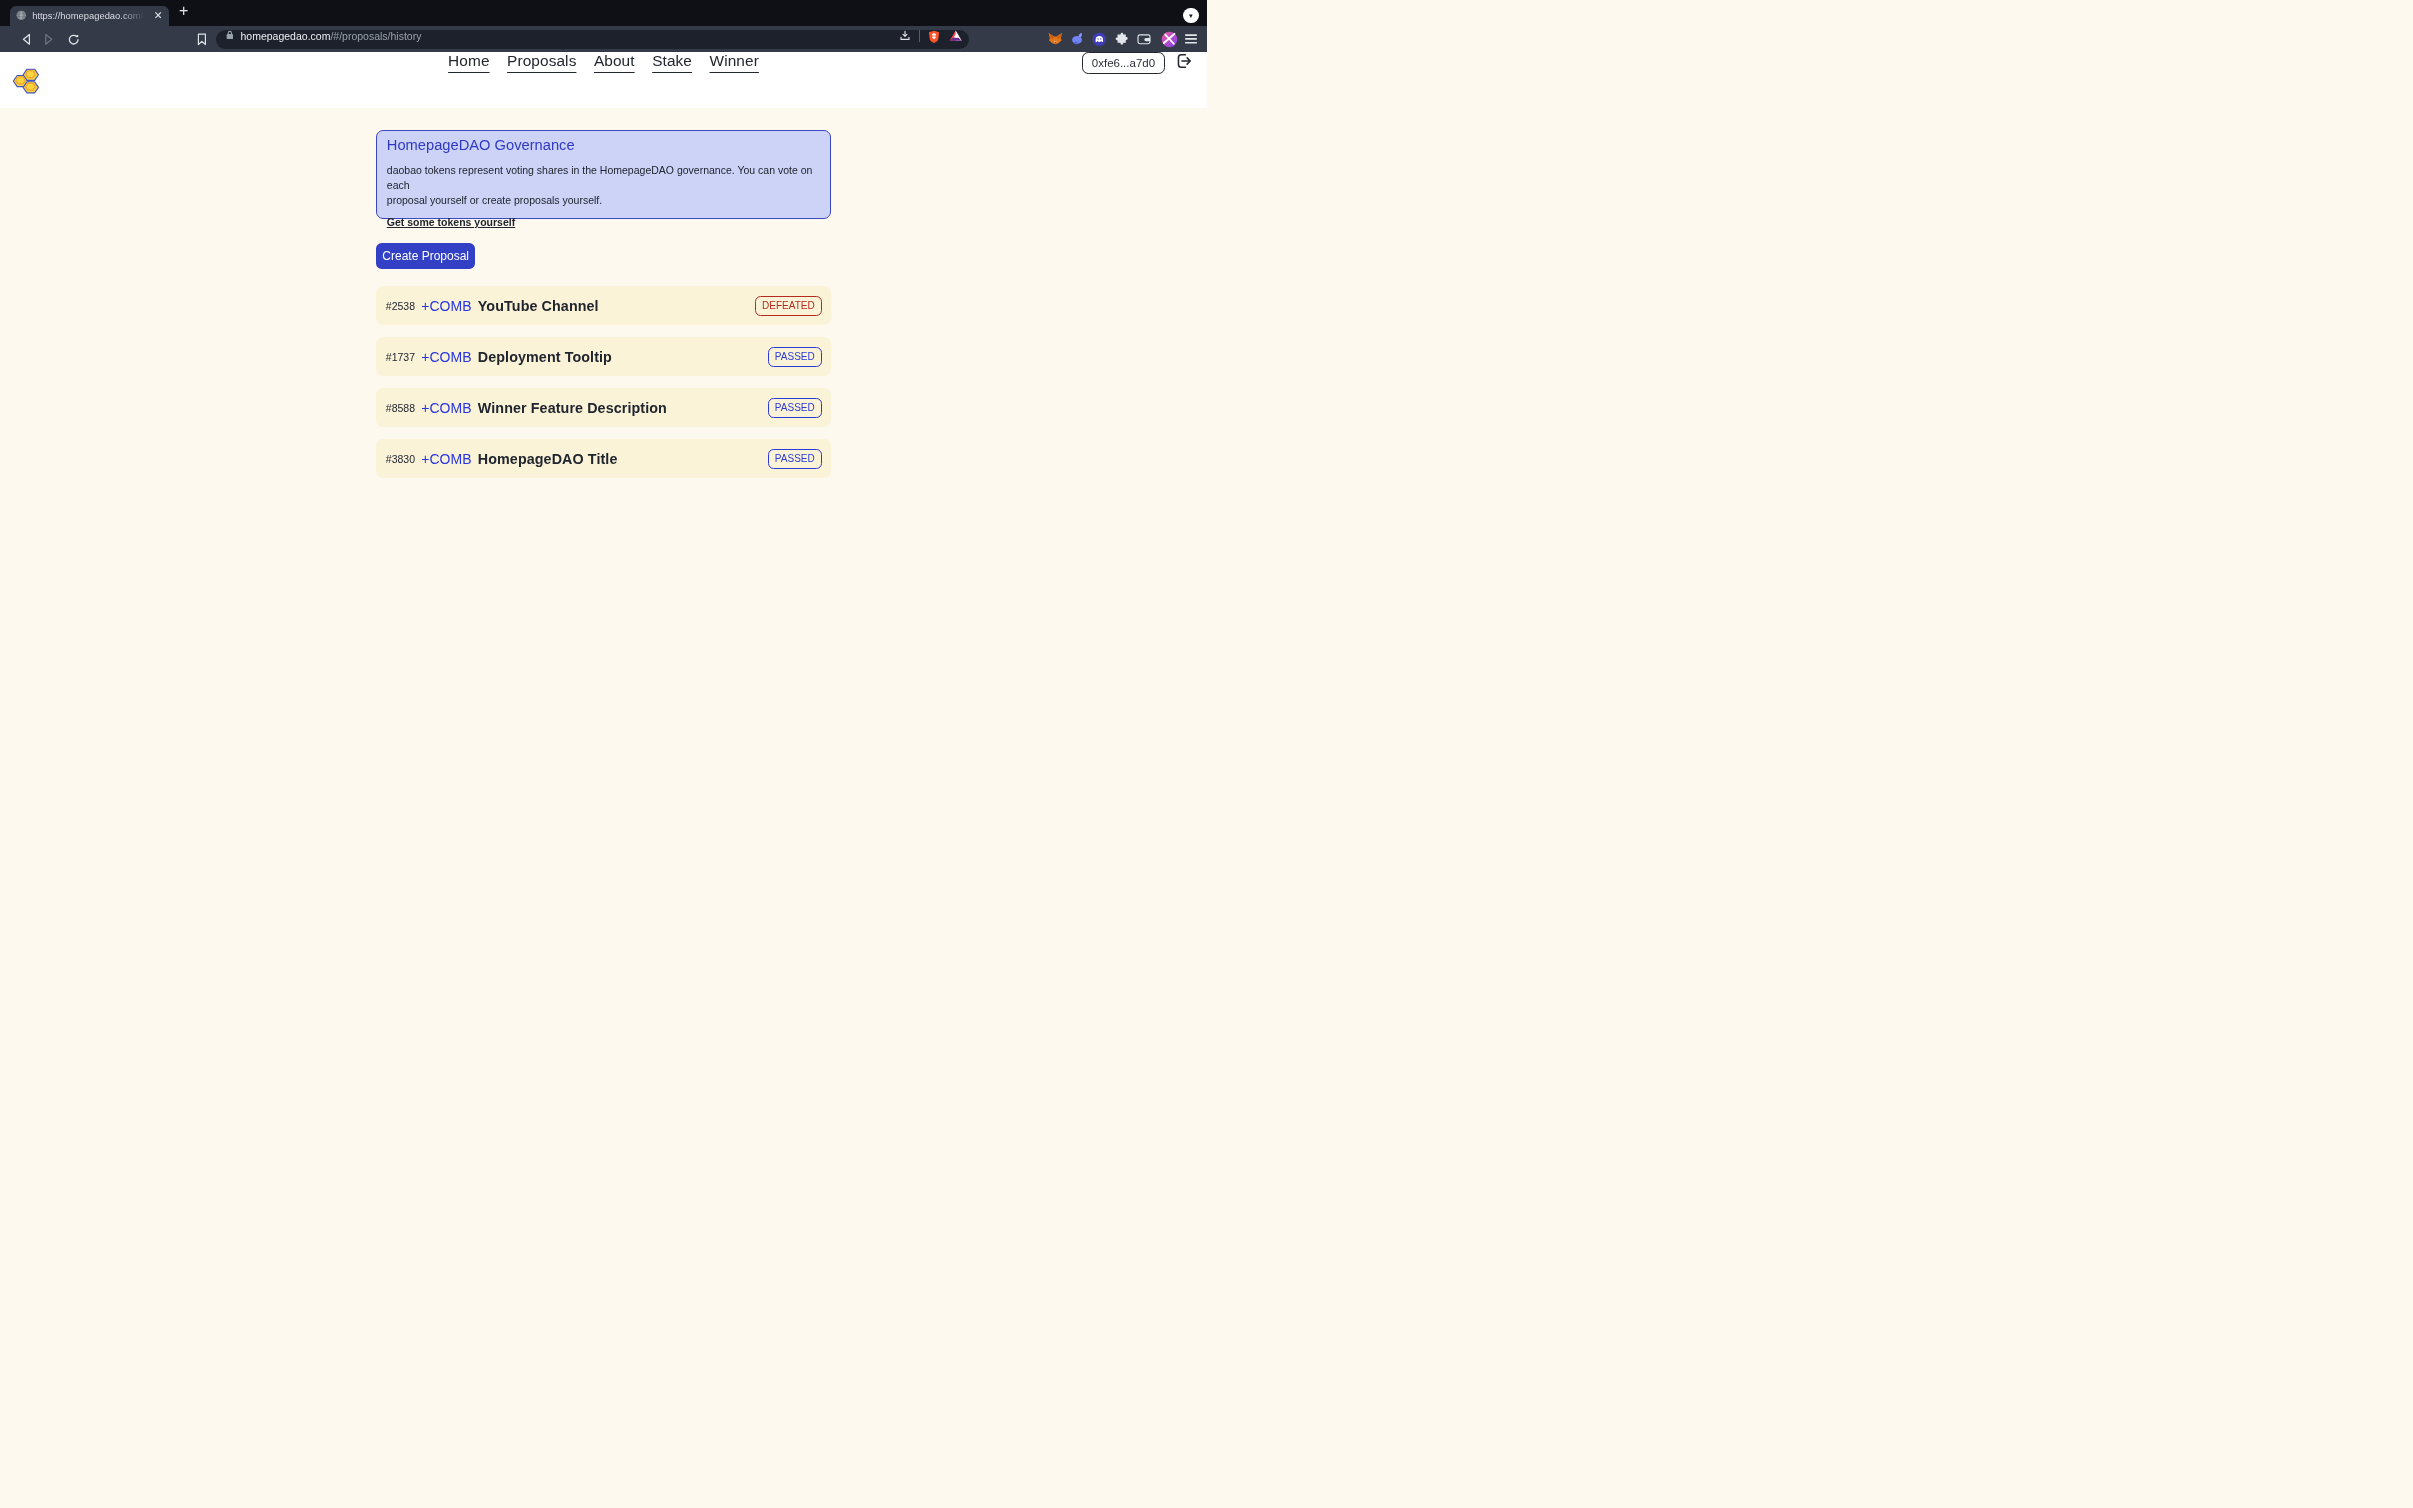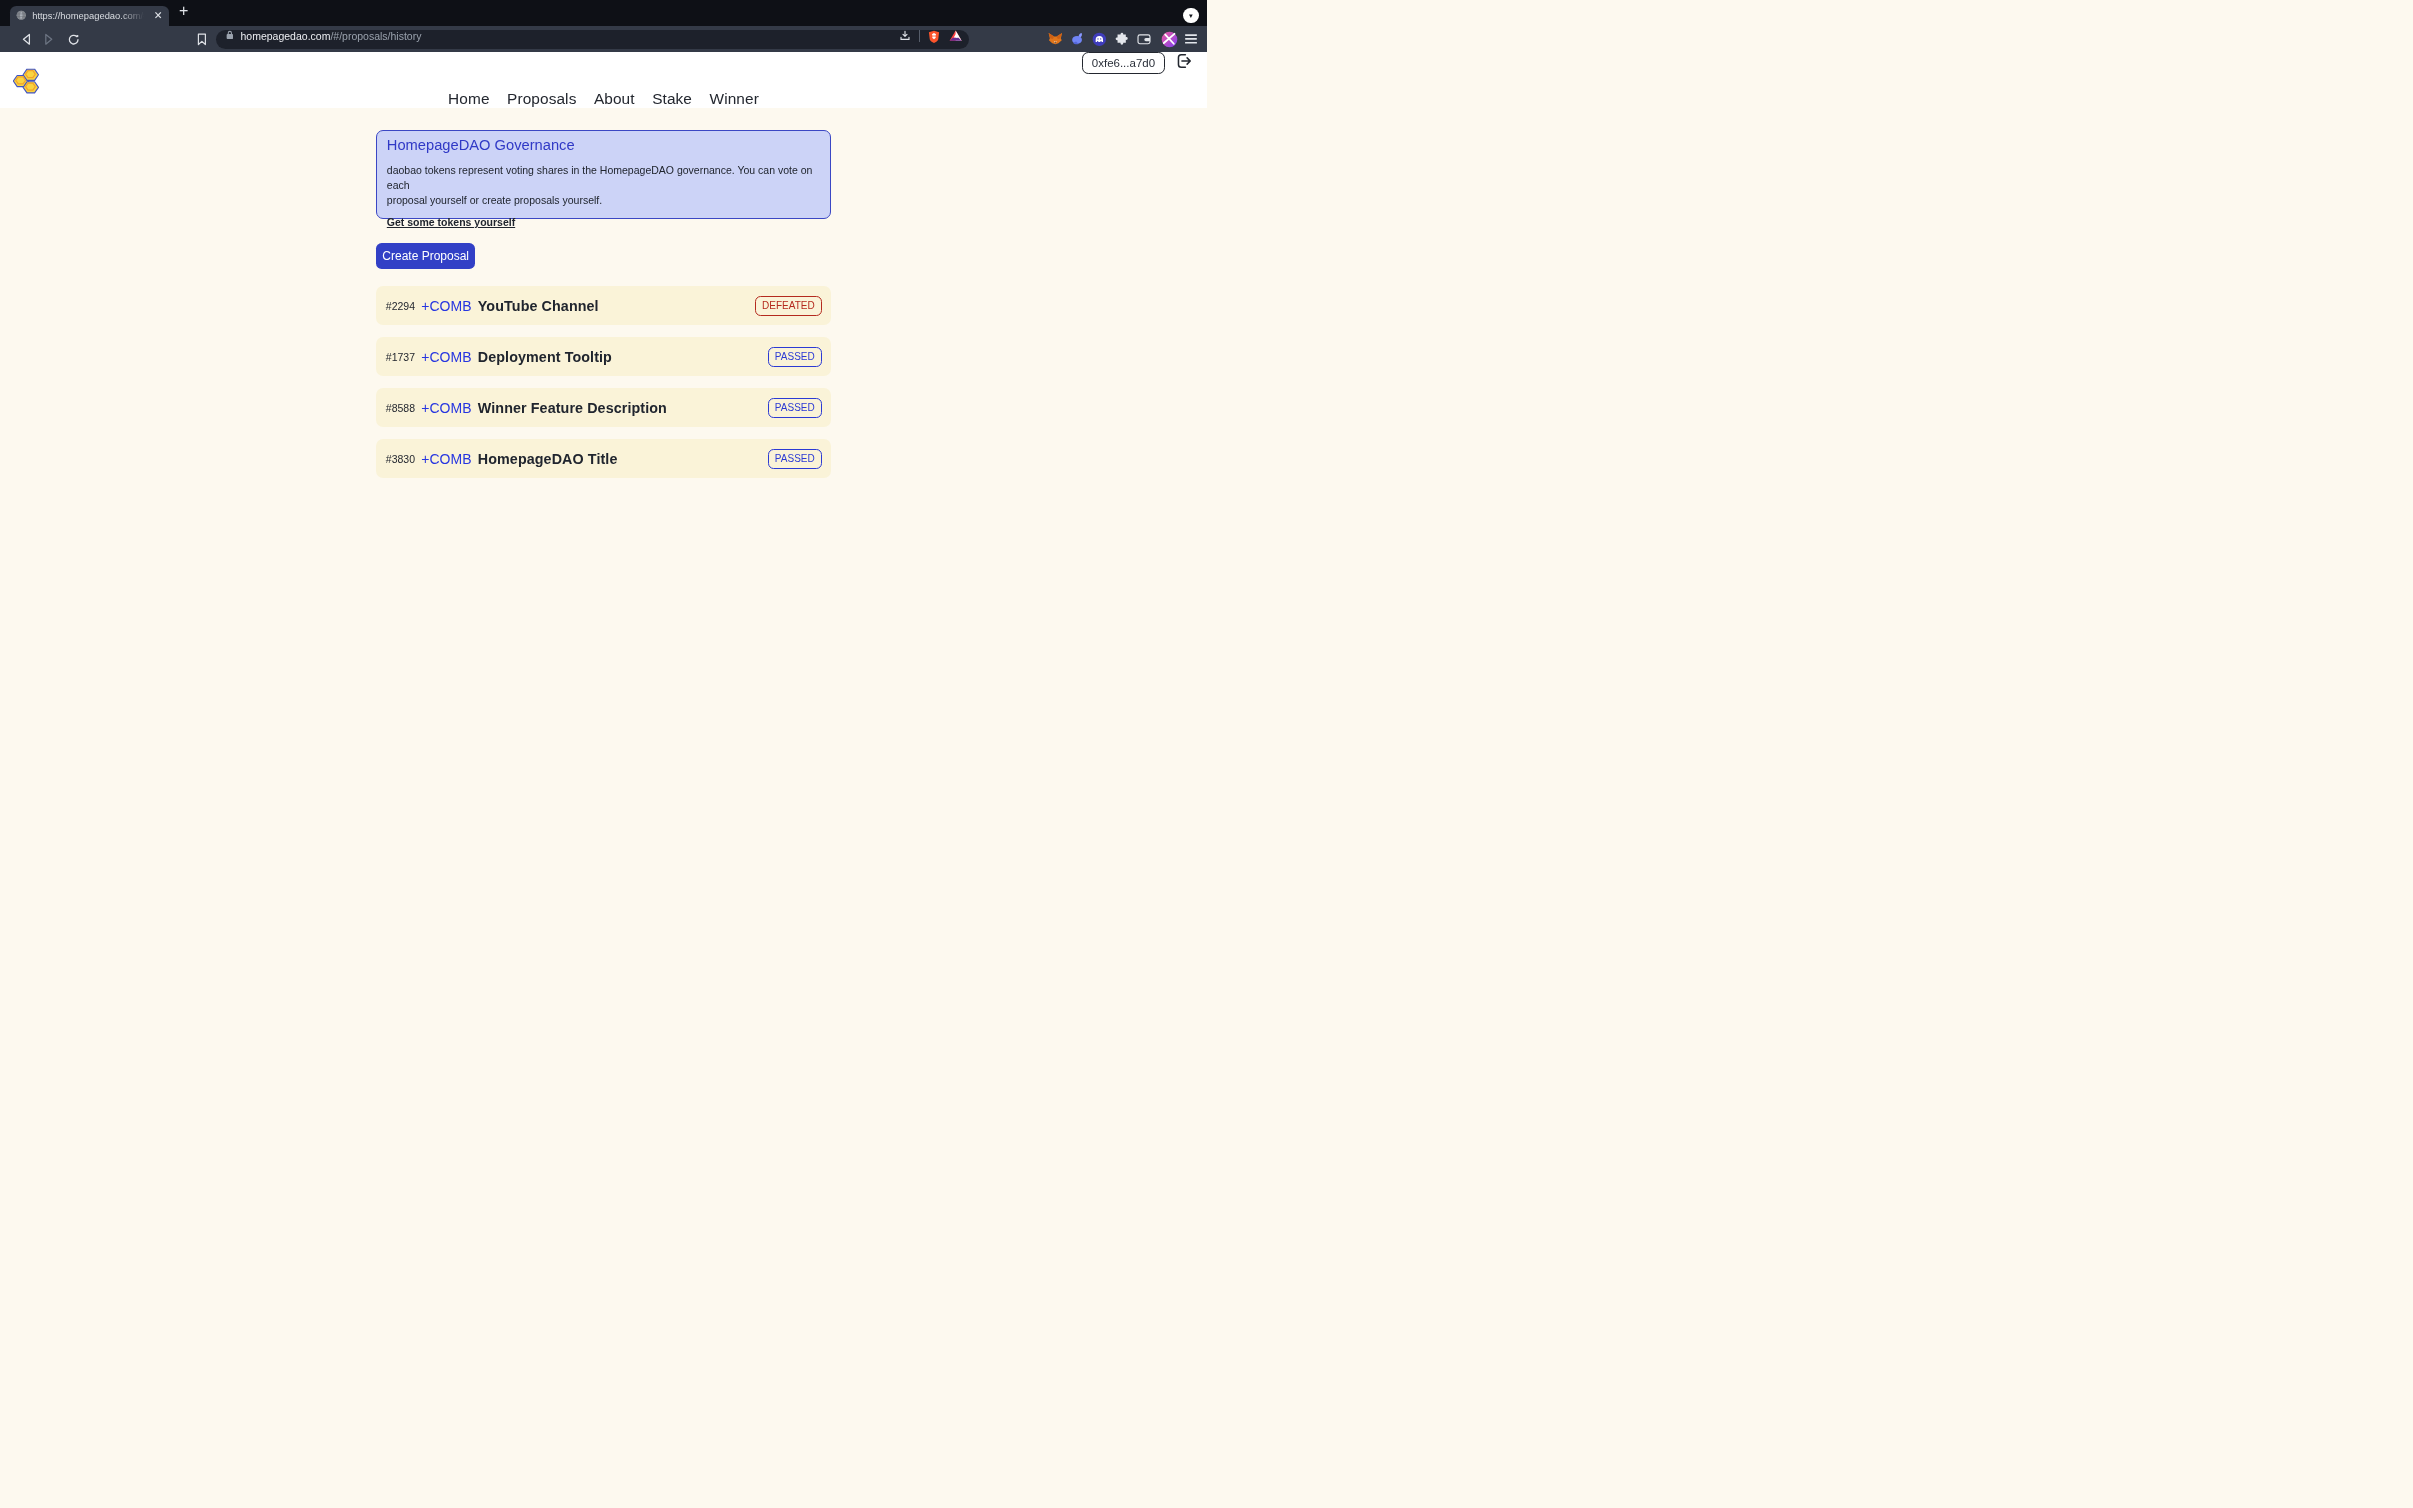--- a/index.html
+++ b/index.html
@@ -38,21 +38,21 @@
   .url-text { font-size:10.5px; white-space:nowrap; }
   .url-host { color:#eceef2; }
   .url-path { color:#9aa2ad; }
   .pill-right { margin-left:auto; display:flex; align-items:center; gap:8.4px; }
   .pill-sep { width:0.7px; height:12px; background:#565d6a; }
   
   .site-header { position:absolute; top:52px; left:0; right:0; height:56px; background:#ffffff; }
   .logo { position:absolute; left:13.3px; top:14px; }
   .nav {
     position:absolute; left:50%; top:0; transform:translateX(-50%);
-    height:56px; display:flex; align-items:flex-end; gap:17.5px;
+    height:56px; display:flex; align-items:flex-start; gap:17.5px;
   }
   .nav-link {
     font-size:15.4px; color:#23272f; letter-spacing:0.1px;
     text-decoration:underline; text-decoration-thickness:1px; text-underline-offset:5.6px;
     cursor:pointer;
   }
   .account { position:absolute; right:14px; top:0; height:56px; display:flex; align-items:flex-start; gap:10.5px; }
   .wallet-pill {
     border:1.4px solid #23272f; border-radius:6.3px; padding:4.2px 8.4px;
     font-size:11.5px; color:#2a2f39; background:#fff;
@@ -263,21 +263,21 @@
         <span style="display:block">daobao tokens represent voting shares in the HomepageDAO governance. You can vote on each</span>
         <span style="display:block">proposal yourself or create proposals yourself.</span>
       </div>
       <a class="gov-link">Get some tokens yourself</a>
     </div>
 
     <button class="create-btn">Create Proposal</button>
 
     <div class="rows">
       <div class="proposal-row">
-        <span class="row-id">#2294</span>
+        <span class="row-id">#2538</span>
         <span class="row-token">+COMB</span>
         <span class="row-title">YouTube Channel</span>
         <span class="badge badge--defeated">DEFEATED</span>
       </div>
       <div class="proposal-row">
         <span class="row-id">#1737</span>
         <span class="row-token">+COMB</span>
         <span class="row-title">Deployment Tooltip</span>
         <span class="badge badge--passed">PASSED</span>
       </div>

